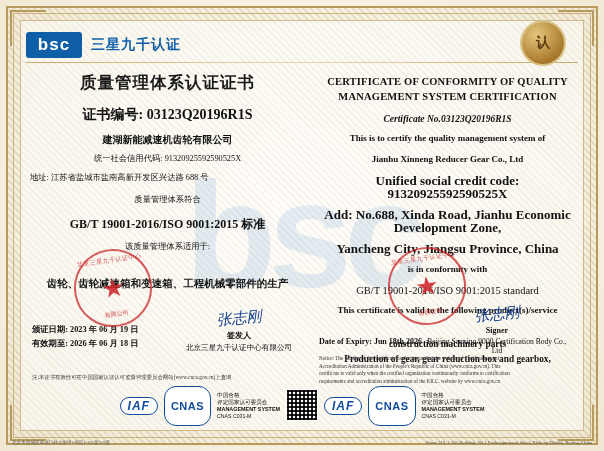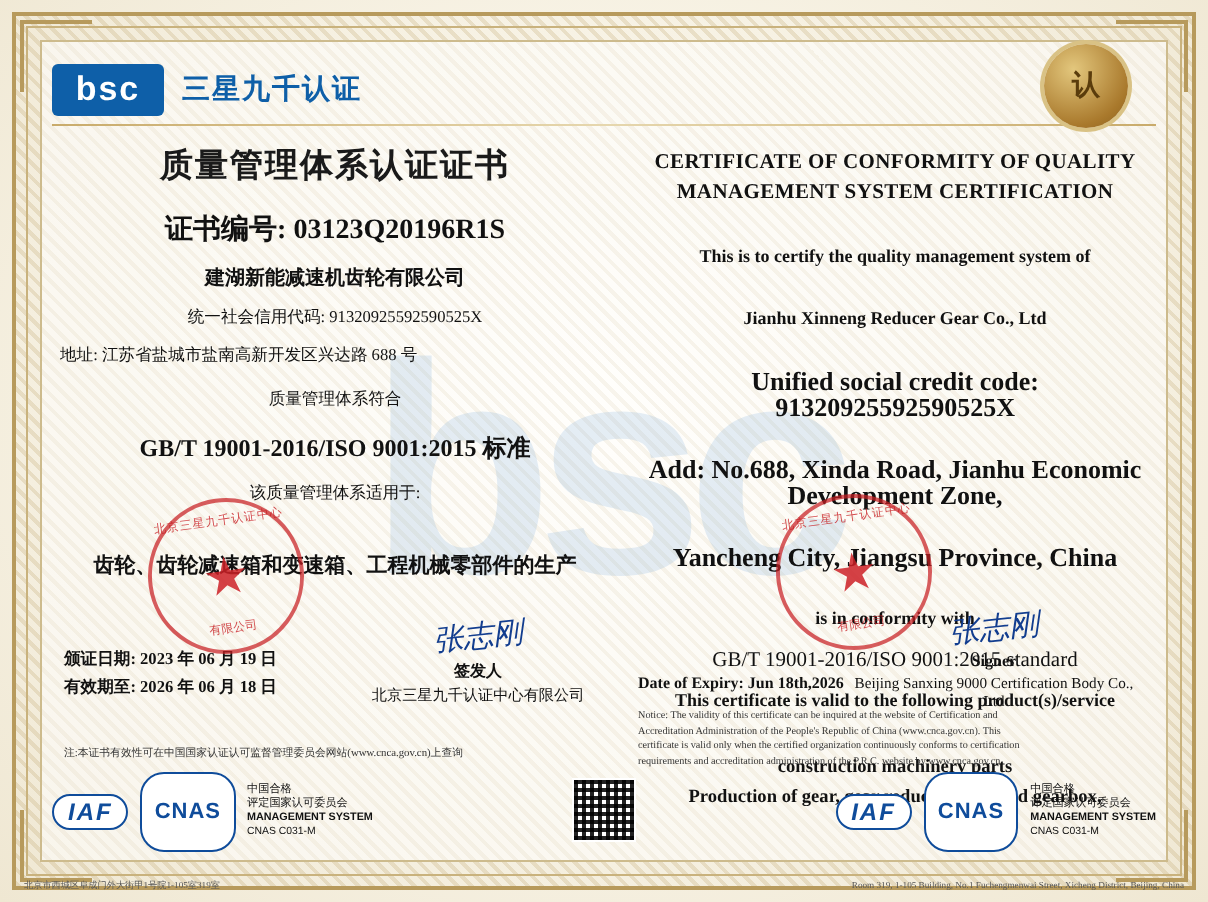--- a/index.html
+++ b/index.html
@@ -106,21 +106,21 @@
   }
   .cert-no-en{
     text-align:center;font-size:9.5px;font-style:italic;font-weight:700;
     margin-top:10px;color:#111;
   }
   .cn-line{
     font-size:8.3px;color:#111;margin-top:7px;line-height:12px;
   }
   .cn-line.center{text-align:center;}
   .en-line{
-    text-align:center;font-size:9px;color:#111;margin-top:18px;line-height:13px;
+    text-align:center;font-size:9px;color:#111;margin-top:8px;line-height:13px;
     font-weight:600;
   }
   .en-line.small{font-size:13px;font-weight:600;}
   .std-cn{
     text-align:center;font-size:12px;font-weight:700;margin-top:10px;color:#111;
   }
   .std-en{
     text-align:center;font-size:10.5px;font-weight:400;margin-top:9px;color:#111;
   }
   .scope-note-cn{
@@ -175,21 +175,21 @@
     font-size:5.4px;color:#333;line-height:8px;
   }
   .fineprint-en{
     position:absolute;left:6px;right:6px;bottom:26px;
     font-size:5.1px;color:#333;line-height:7.5px;
   }
 
   
   .footer-row{
     position:absolute;left:26px;right:26px;bottom:28px;height:34px;
-    display:flex;align-items:center;justify-content:space-between;gap:44px;
+    display:flex;align-items:center;justify-content:center;gap:44px;
   }
   .acc-group{display:flex;align-items:center;gap:6px;}
   .iaf{
     border:1.6px solid #0f4c9b;color:#0f4c9b;border-radius:12px;
     padding:1px 7px;font-family:"Liberation Sans", sans-serif;
     font-size:12px;font-weight:700;font-style:italic;letter-spacing:1px;
     background:#fff;
   }
   .cnas{
     border:1.6px solid #0f4c9b;color:#0f4c9b;border-radius:12px;
@@ -294,20 +294,21 @@
 
       <div class="fineprint-cn">注:本证书有效性可在中国国家认证认可监督管理委员会网站(www.cnca.gov.cn)上查询</div>
     </div>
 
     <div class="col col-en">
       <div class="title-en">
         <div>CERTIFICATE OF CONFORMITY OF QUALITY</div>
         <div>MANAGEMENT SYSTEM CERTIFICATION</div>
       </div>
 
+      <div class="cert-no-en">Certificate No.03123Q20196R1S</div>
 
       <div class="en-line">This is to certify the quality management system of</div>
       <div class="en-line">Jianhu Xinneng Reducer Gear Co., Ltd</div>
       <div class="en-line small">Unified social credit code: 91320925592590525X</div>
       <div class="en-line small">Add: No.688, Xinda Road, Jianhu Economic Development Zone,</div>
       <div class="en-line small">Yancheng City, Jiangsu Province, China</div>
       <div class="en-line">is in conformity with</div>
 
       <div class="std-en">GB/T 19001-2016/ISO 9001:2015 standard</div>
 

